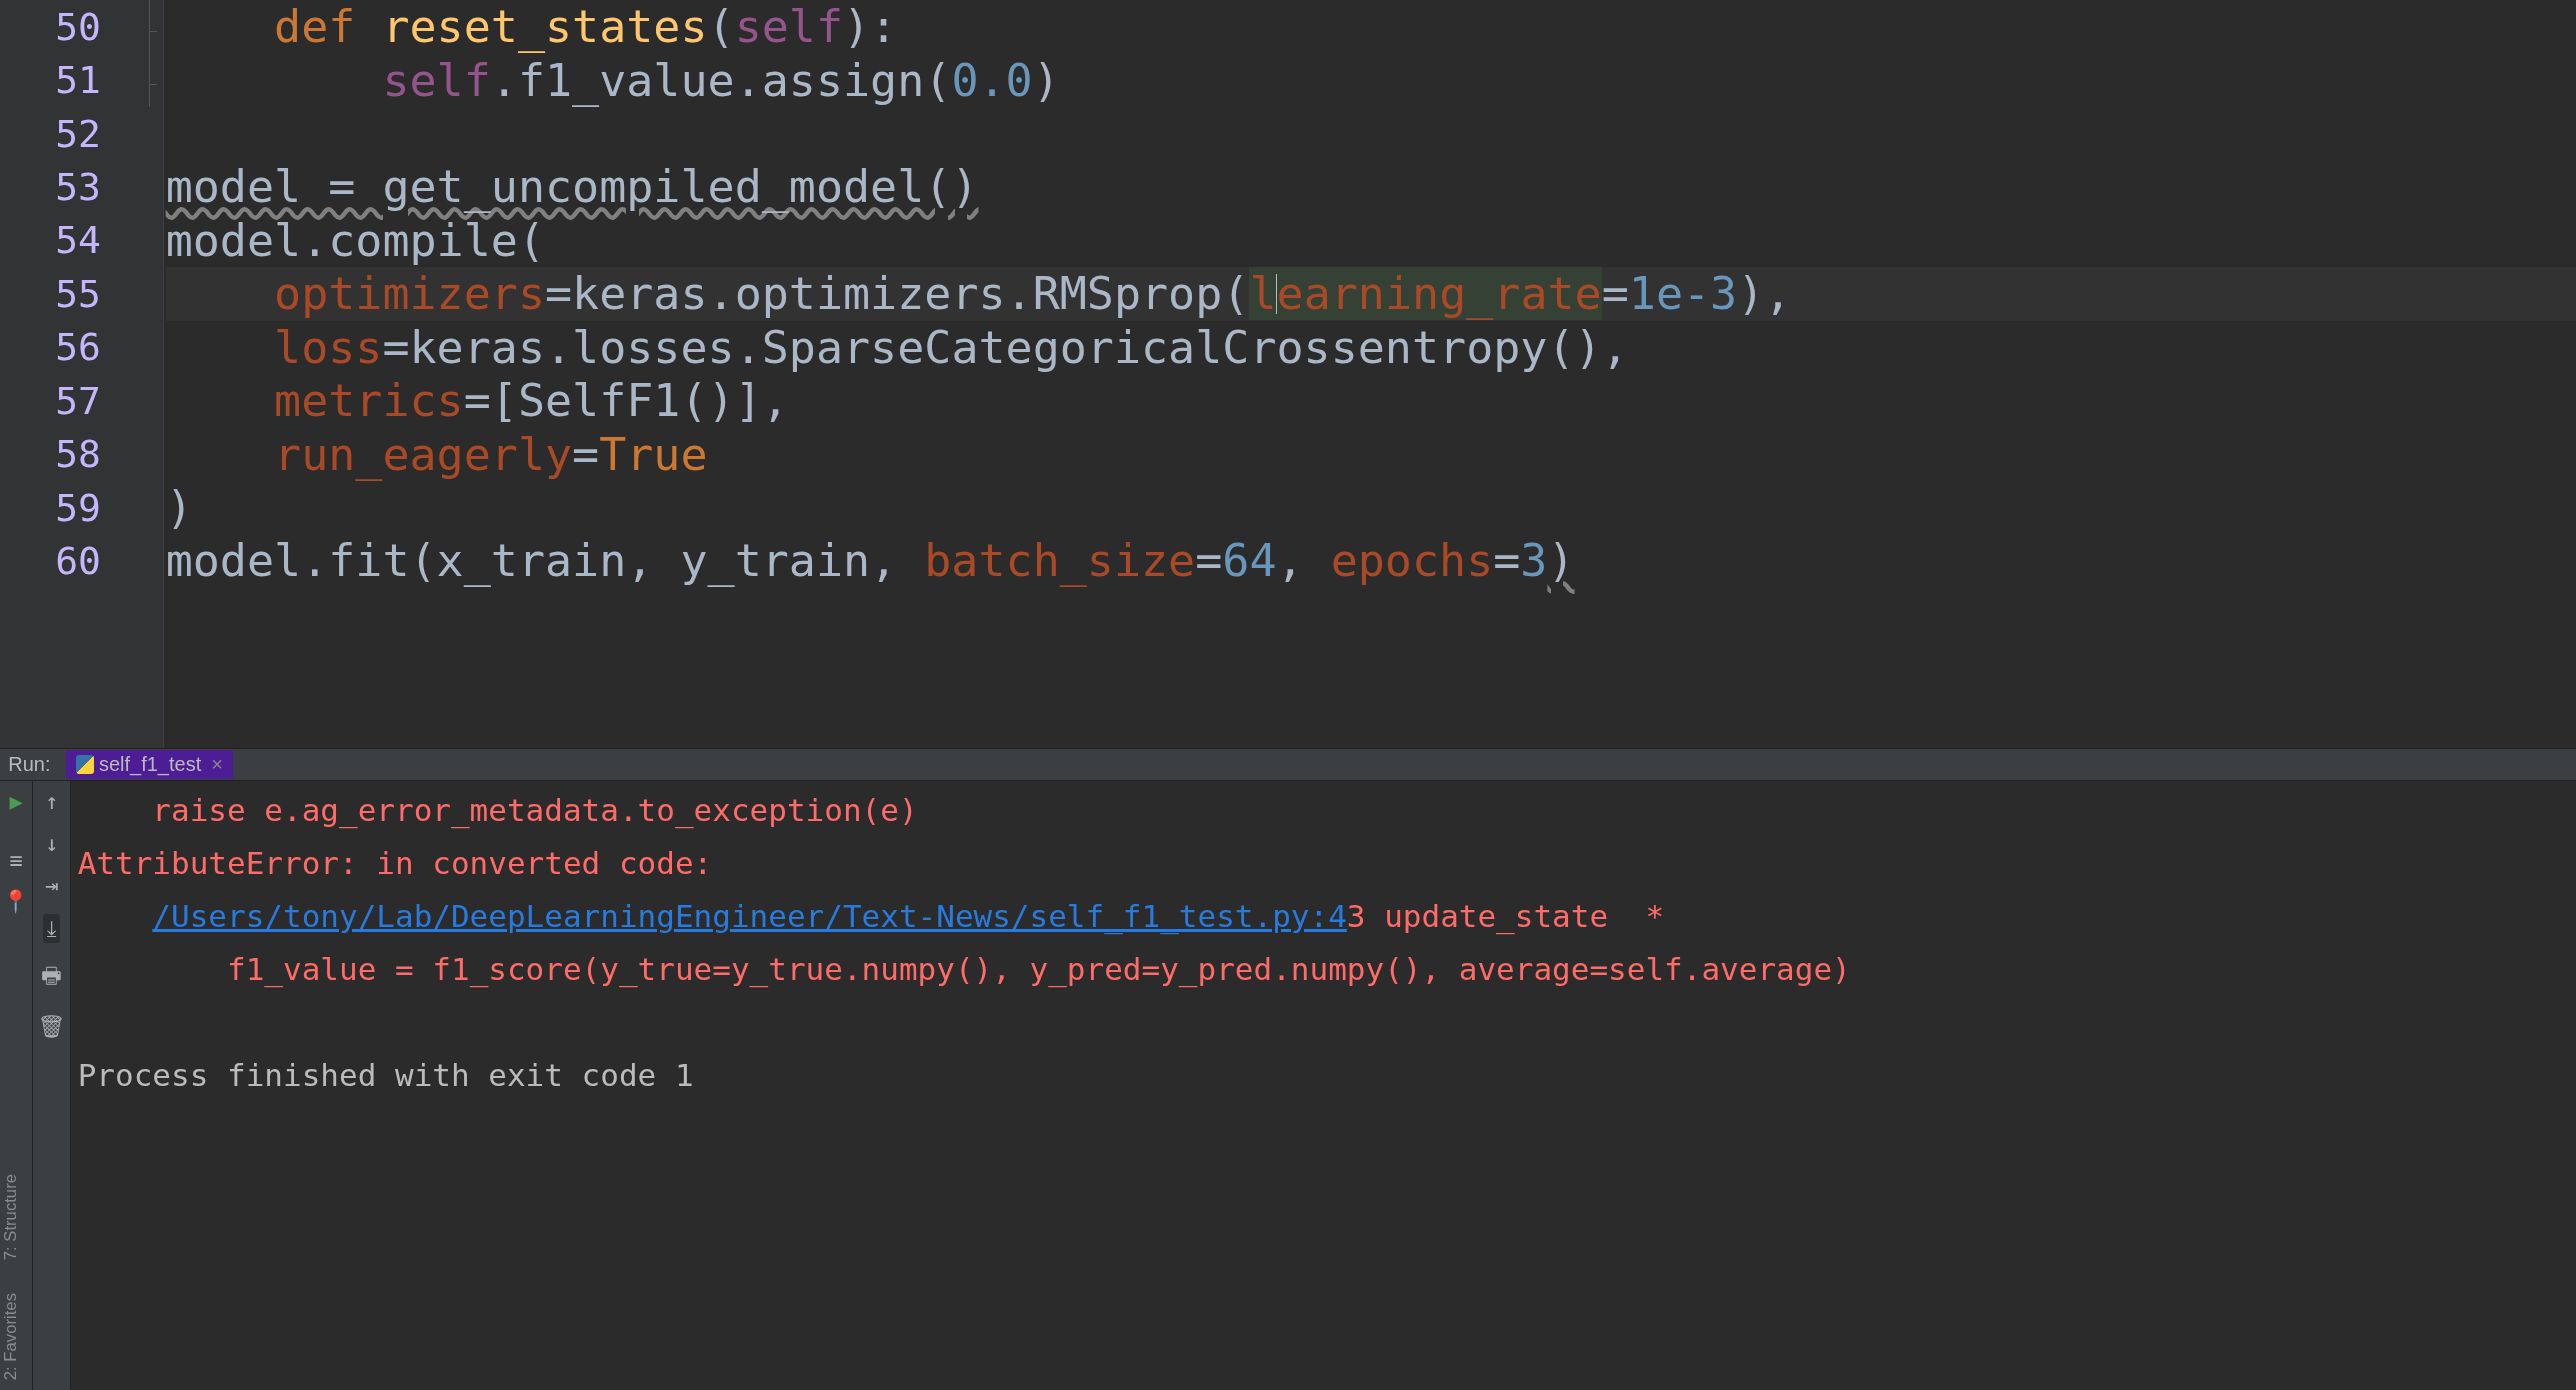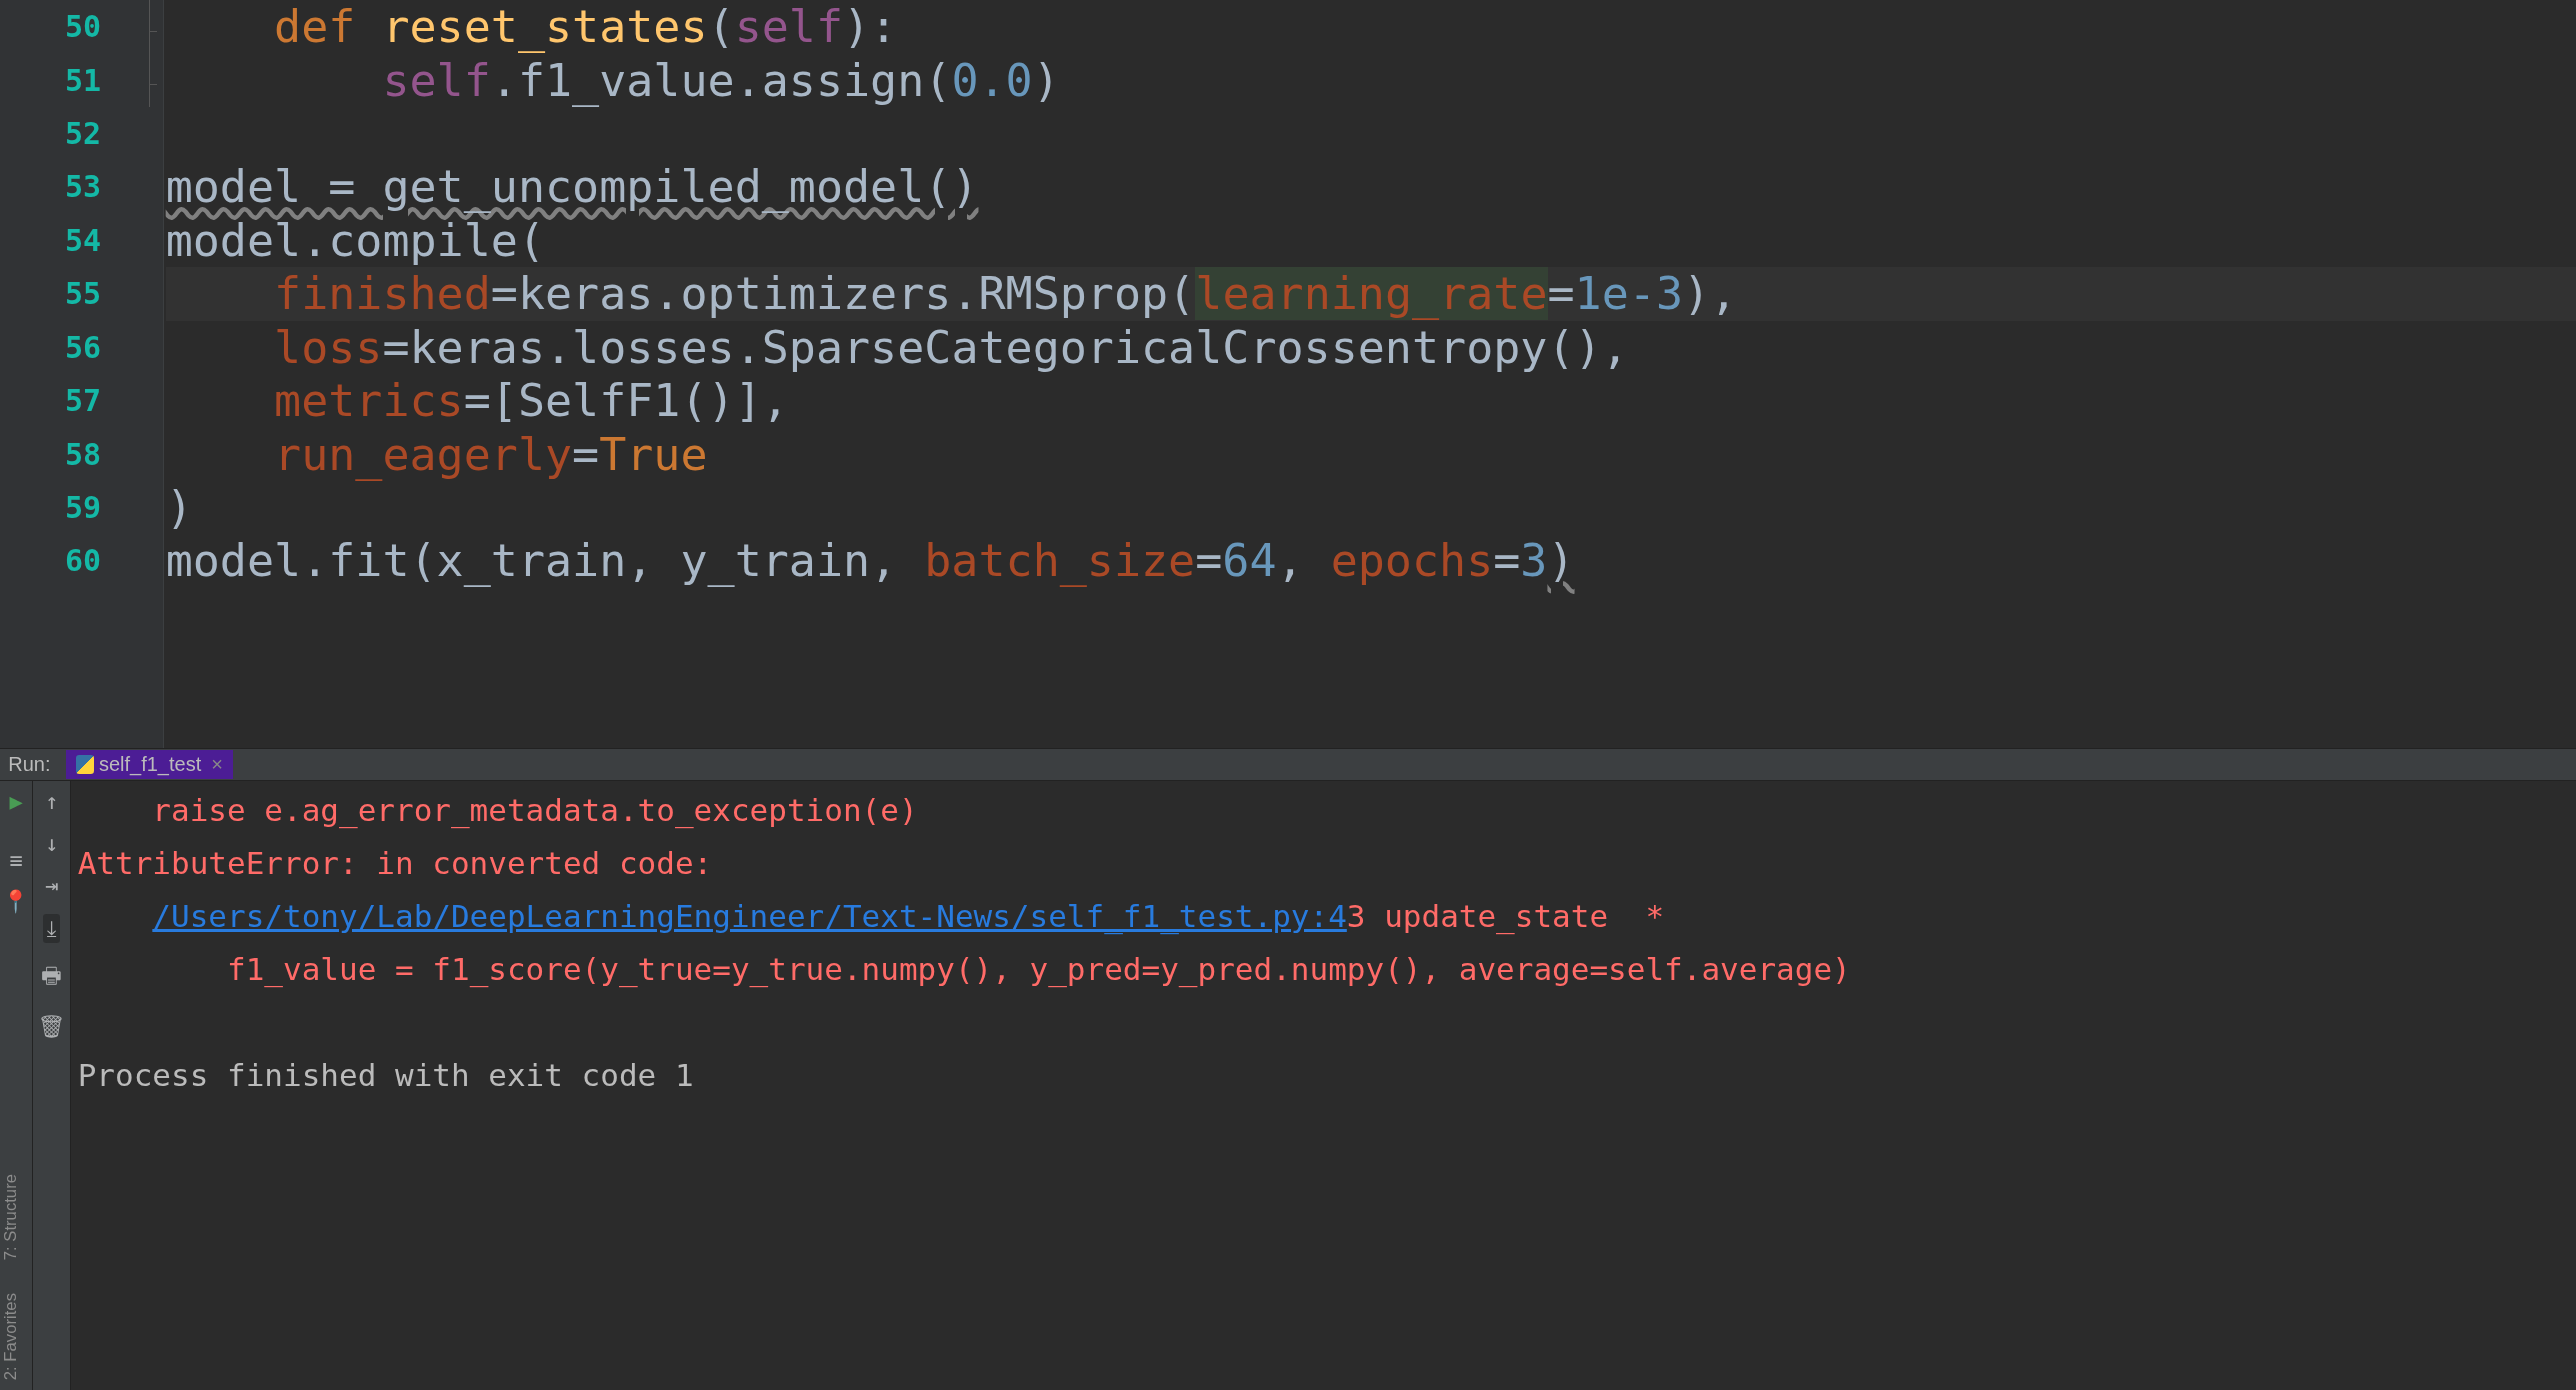--- a/index.html
+++ b/index.html
@@ -25,24 +25,23 @@
     display: flex;
     flex-direction: column;
     padding-top: 0;
   }
   .gutter-row {
     height: 55px;
     display: flex;
     align-items: center;
     justify-content: flex-end;
     padding-right: 33px;
-    color: #14b8a6;
-    font-size: 30px;
+    color: #c4b5fd;
+    font-size: 38px;
     position: relative;
-    font-weight: bold;
   }
   .fold-col {
     width: 30px;
     background: #313335;
     border-right: 0.8px solid #3c3f41;
     display: flex;
     flex-direction: column;
   }
   .fold-cell {
     height: 55px;
@@ -247,21 +246,21 @@
       <div class="fold-cell"></div>
       <div class="fold-cell"></div>
       <div class="fold-cell"></div>
     </div>
   <div class="code" id="code">
       <div class="code-row"><span class="txt">    </span><span class="kw">def </span><span class="fn">reset_states</span><span class="txt">(</span><span class="sf">self</span><span class="txt">):</span></div>
       <div class="code-row"><span class="txt">        </span><span class="sf">self</span><span class="txt">.f1_value.</span><span class="txt">assign</span><span class="txt">(</span><span class="num">0.0</span><span class="txt">)</span></div>
       <div class="code-row"></div>
       <div class="code-row"><span class="txt wavy">model = get_uncompiled_model()</span></div>
       <div class="code-row"><span class="txt">model.compile(</span></div>
-      <div class="code-row row-sel"><span class="txt">    </span><span class="kwr">finished</span><span class="txt">=keras.optimizers.RMSprop(</span><span class="kwr arg-sel">l</span><span class="caret"></span><span class="kwr arg-sel">earning_rate</span><span class="txt">=</span><span class="num">1e-3</span><span class="txt">),</span></div>
+      <div class="code-row row-sel"><span class="txt">    </span><span class="kwr">optimizers</span><span class="txt">=keras.optimizers.RMSprop(</span><span class="kwr arg-sel">l</span><span class="caret"></span><span class="kwr arg-sel">earning_rate</span><span class="txt">=</span><span class="num">1e-3</span><span class="txt">),</span></div>
       <div class="code-row"><span class="txt">    </span><span class="kwr">loss</span><span class="txt">=keras.losses.SparseCategoricalCrossentropy(),</span></div>
       <div class="code-row"><span class="txt">    </span><span class="kwr">metrics</span><span class="txt">=[SelfF1()],</span></div>
       <div class="code-row"><span class="txt">    </span><span class="kwr">run_eagerly</span><span class="txt">=</span><span class="kw">True</span></div>
       <div class="code-row"><span class="txt">)</span></div>
       <div class="code-row"><span class="txt">model.fit(x_train, y_train, </span><span class="kwr">batch_size</span><span class="txt">=</span><span class="num">64</span><span class="txt">, </span><span class="kwr">epochs</span><span class="txt">=</span><span class="num">3</span><span class="txt wavy">)</span></div>
       <div class="code-row"></div>
       <div class="code-row"></div>
       <div class="code-row"></div>
     </div>
 </div>

